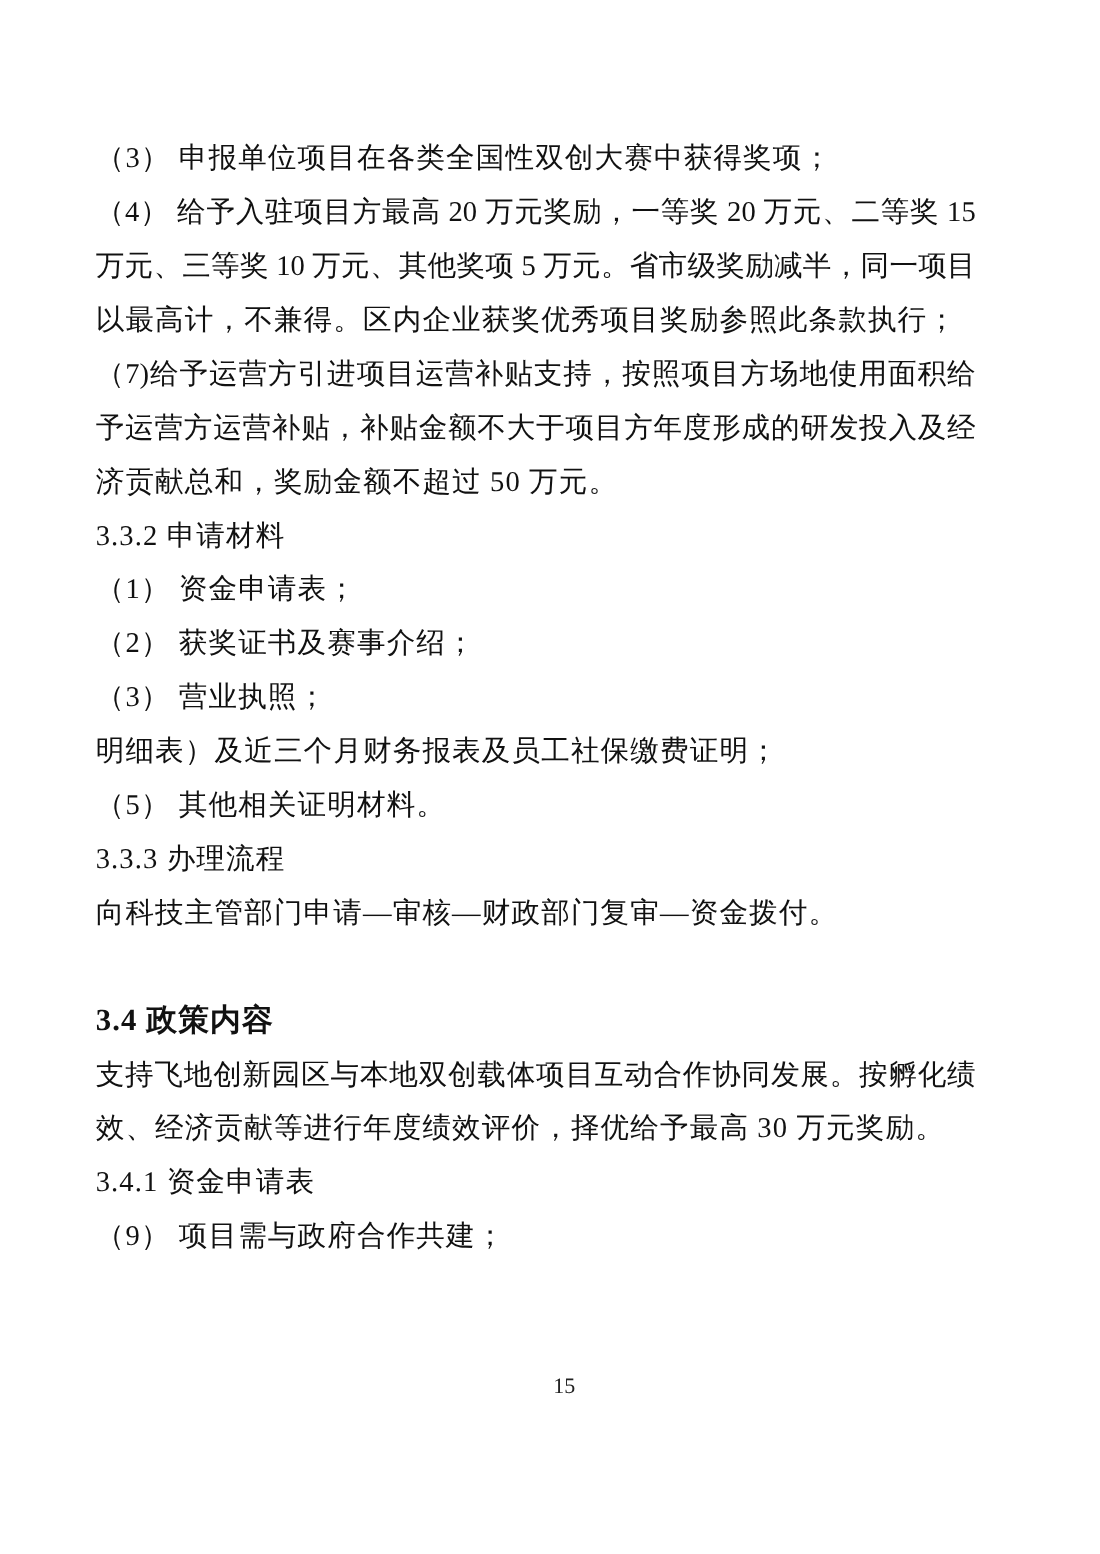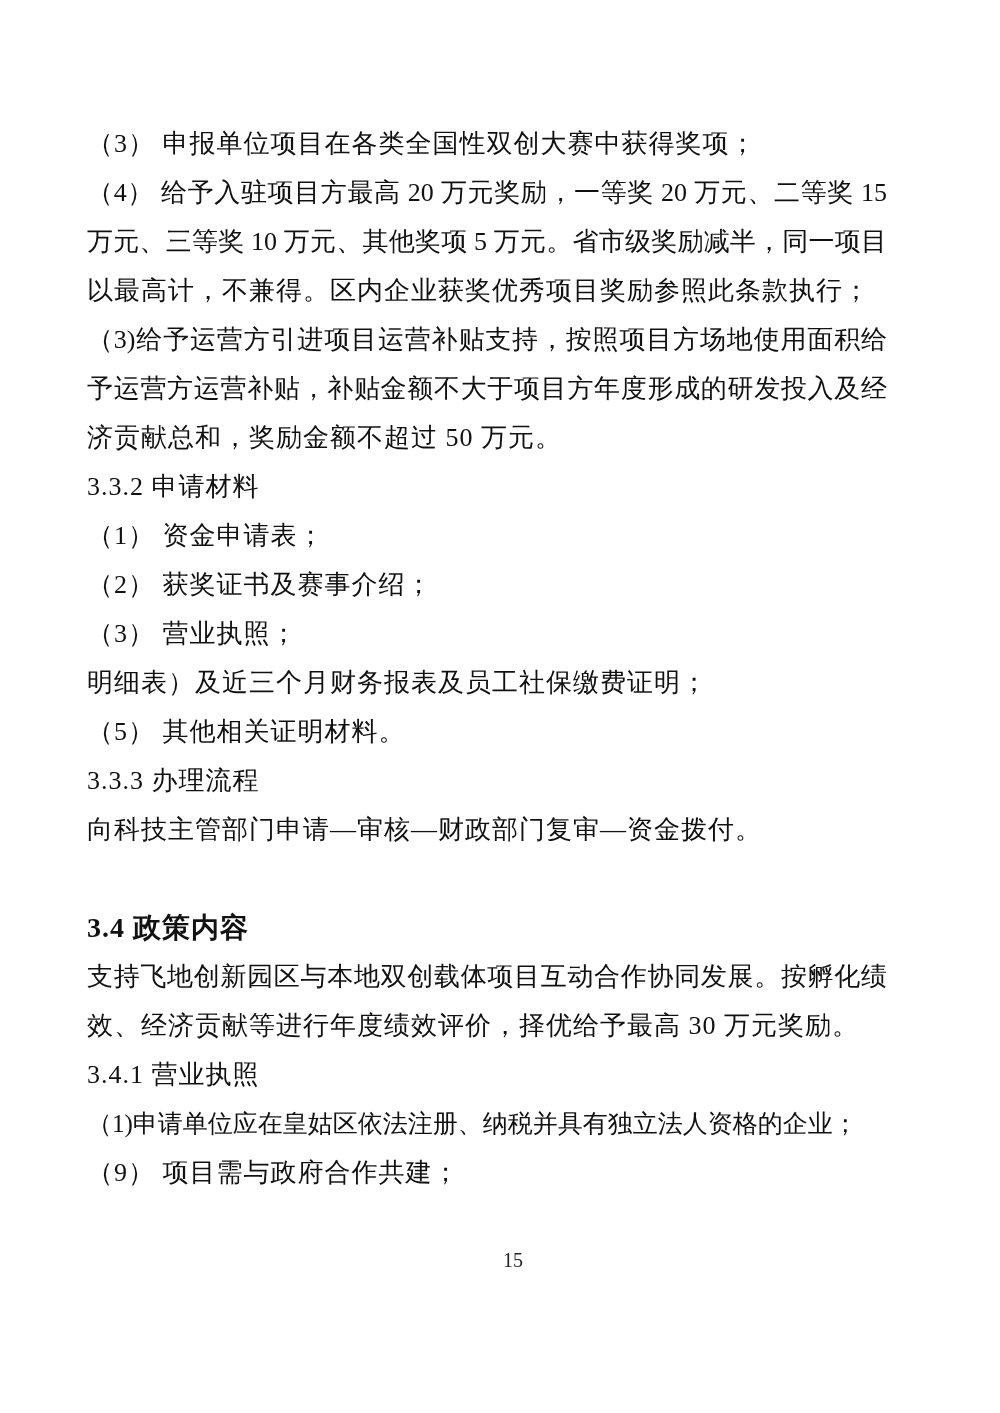--- a/index.html
+++ b/index.html
@@ -59,33 +59,32 @@
 </style>
 </head>
 <body>
 
 <div class="page">
   <div class="content">
       <div class="line">（3） 申报单位项目在各类全国性双创大赛中获得奖项；</div>
       <div class="line fill">（4） 给予入驻项目方最高 20 万元奖励，一等奖 20 万元、二等奖 15</div>
       <div class="line fill">万元、三等奖 10 万元、其他奖项 5 万元。省市级奖励减半，同一项目</div>
       <div class="line">以最高计，不兼得。区内企业获奖优秀项目奖励参照此条款执行；</div>
-      <div class="line fill">（3)给予运营方引进项目运营补贴支持，按照项目方场地使用面积给</div>
+      <div class="line fill">（7)给予运营方引进项目运营补贴支持，按照项目方场地使用面积给</div>
       <div class="line fill">予运营方运营补贴，补贴金额不大于项目方年度形成的研发投入及经</div>
       <div class="line">济贡献总和，奖励金额不超过 50 万元。</div>
       <div class="line">3.3.2 申请材料</div>
       <div class="line">（1） 资金申请表；</div>
       <div class="line">（2） 获奖证书及赛事介绍；</div>
       <div class="line">（3） 营业执照；</div>
       <div class="line">明细表）及近三个月财务报表及员工社保缴费证明；</div>
       <div class="line">（5） 其他相关证明材料。</div>
       <div class="line">3.3.3  办理流程</div>
       <div class="line">向科技主管部门申请—审核—财政部门复审—资金拨付。</div>
       <div class="spacer"></div>
       <div class="line heading">3.4 政策内容</div>
       <div class="line fill">支持飞地创新园区与本地双创载体项目互动合作协同发展。按孵化绩</div>
       <div class="line">效、经济贡献等进行年度绩效评价，择优给予最高 30 万元奖励。</div>
-      <div class="line">3.4.1 营业执照</div>
-      <div class="line tight">（1)申请单位应在皇姑区依法注册、纳税并具有独立法人资格的企业；</div>
+      <div class="line">3.4.1 资金申请表</div>
       <div class="line">（9） 项目需与政府合作共建；</div>
     </div>
   <div class="pageno">15</div>
 </div>
 
 </body></html>

